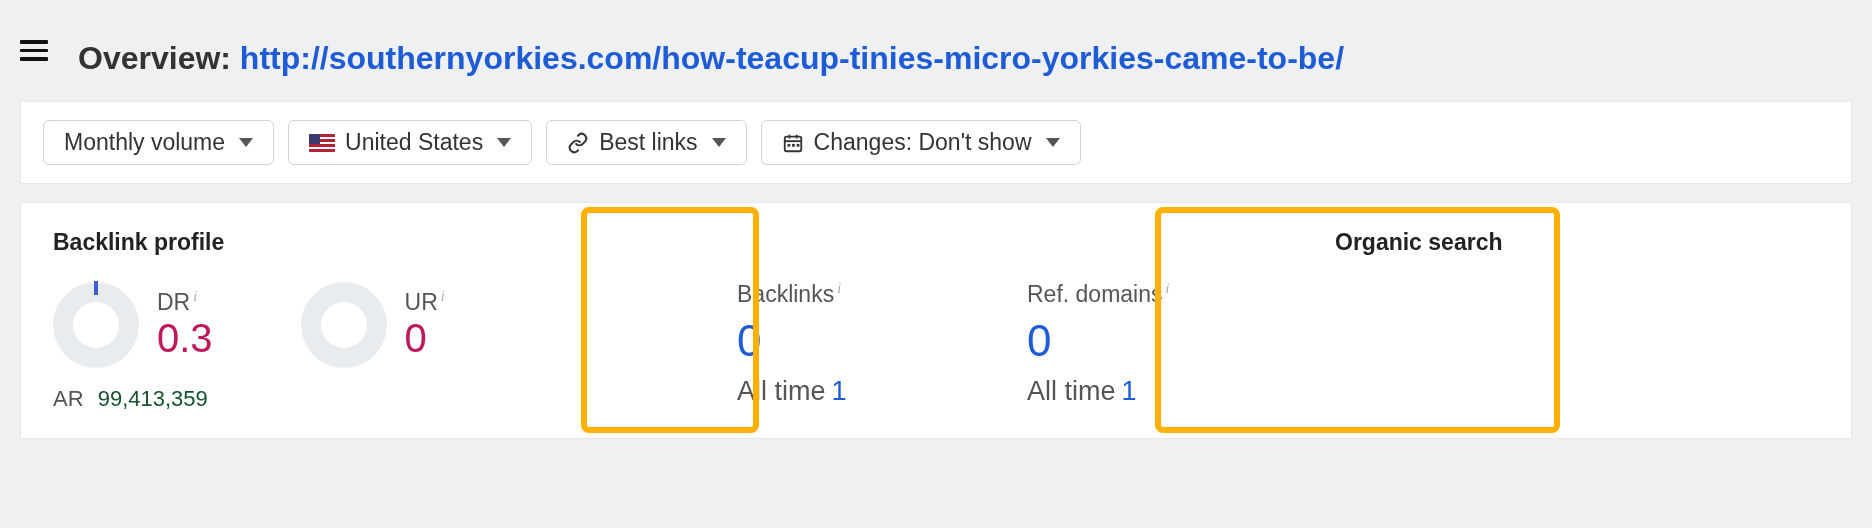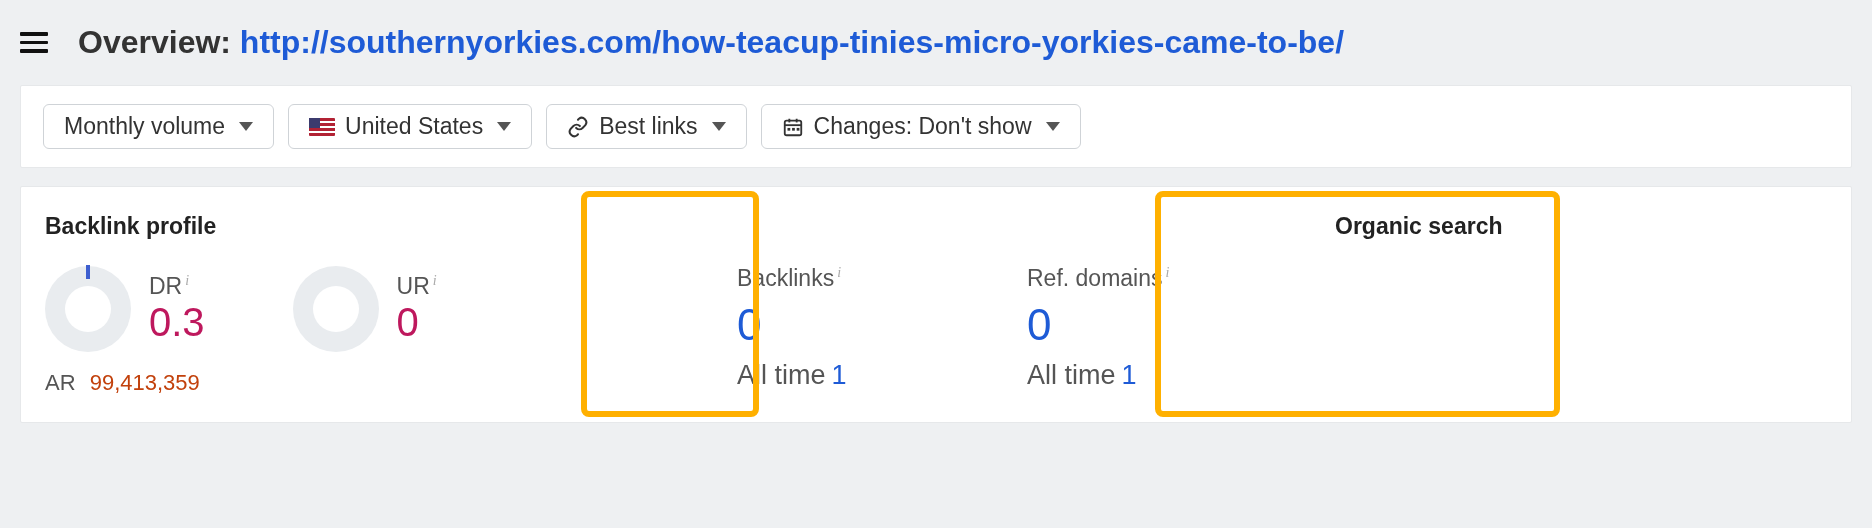--- a/index.html
+++ b/index.html
@@ -27,20 +27,21 @@
     display: block;
     width: 28px;
     height: 3.5px;
     background: #111;
     border-radius: 1px;
   }
   .title {
     font-size: 32px;
     font-weight: 700;
     color: #333;
+    margin-top: 16px;
   }
   .title a {
     color: #1e5bd6;
     text-decoration: none;
     font-weight: 700;
   }
   .panel {
     background: #fff;
     margin: 0 20px 18px 20px;
     border: 1px solid #e6e8ea;
@@ -95,21 +96,21 @@
   }
   .section-title {
     font-size: 23px;
     font-weight: 700;
     color: #222;
     margin-bottom: 26px;
   }
   .col {
     padding: 0 24px;
   }
-  .col.first { flex: 0 0 auto; width: 660px; padding-left: 24px;}
+  .col.first { flex: 0 0 auto; width: 660px; padding-left: 32px;}
   .dr-ur-row { display:flex; gap: 88px; align-items: center; }
   .donut-block { display:flex; align-items:center; gap:18px; }
   .donut {
     width: 86px; height: 86px;
     border-radius: 50%;
     background: #e9ecef;
     position: relative;
     flex-shrink:0;
   }
   .donut::after {
@@ -141,21 +142,21 @@
   }
   .metric-value-big {
     font-size: 40px;
     color: #be185d;
   }
   .ar-row {
     margin-top: 18px;
     font-size: 22px;
     color: #555;
   }
-  .ar-row .v { color: #c2410c; margin-left: 8px; margin-top: 18px; }
+  .ar-row .v { color: #14532d; margin-left: 8px; margin-top: 18px; }
   .stat-col {
     padding: 0 28px;
   }
   .stat-label {
     font-size: 23px;
     color: #555;
     margin-bottom: 8px;
   }
   .stat-label .info {
     font-size: 14px;

